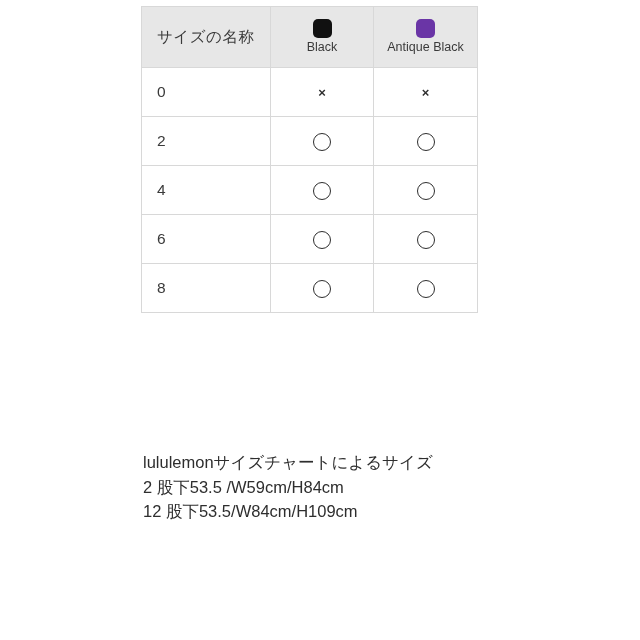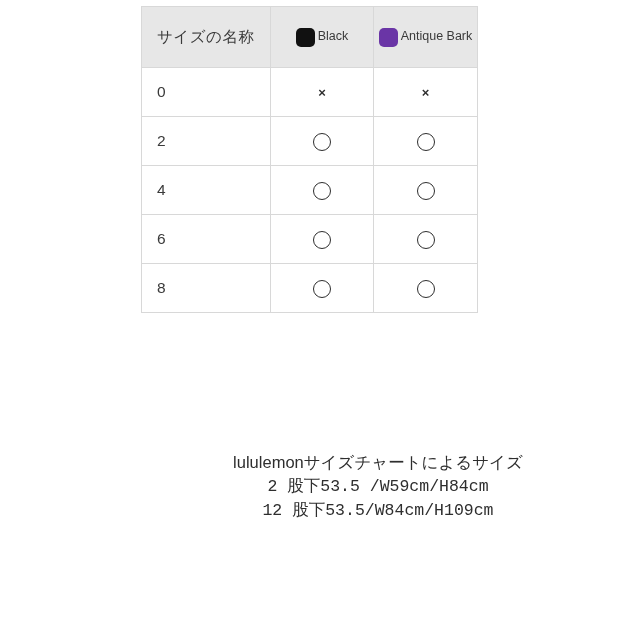--- a/index.html
+++ b/index.html
@@ -51,21 +51,21 @@
     font-size: 15.5px;
     color: #3a3a3a;
     letter-spacing: .5px;
   }
 
   .swatch-cell {
     text-align: center;
   }
   .swatch-stack {
     display: flex;
-    flex-direction: row;
+    flex-direction: column;
     align-items: center;
     justify-content: center;
     gap: 3px;
   }
   .swatch {
     width: 19px;
     height: 19px;
     border-radius: 5px;
     display: block;
   }
@@ -106,34 +106,32 @@
     color: #2e2e2e;
     font-weight: 600;
   }
 
   
   .notes {
     position: absolute;
     left: 143px;
     top: 450px;
     width: 470px;
-    text-align: center;
   }
   .notes-title {
     font-size: 16.5px;
     color: #2e2e2e;
     line-height: 24.5px;
     white-space: nowrap;
   }
   .note-line {
     font-size: 16.5px;
     color: #2e2e2e;
     line-height: 24.5px;
     white-space: nowrap;
-    font-family: Liberation Mono, monospace;
   }
 </style>
 </head>
 <body>
 
 <div class="table-wrap">
   <table class="size-table">
     <colgroup>
       <col class="c-name">
       <col class="c-black">
@@ -144,21 +142,21 @@
         <th class="th-name">サイズの名称</th>
         <th class="swatch-cell">
           <div class="swatch-stack">
             <span class="swatch" id="sw-black" style="background: rgb(17, 17, 17);"></span>
             <span class="swatch-label">Black</span>
           </div>
         </th>
         <th class="swatch-cell">
           <div class="swatch-stack">
             <span class="swatch" id="sw-bark" style="background: rgb(106, 53, 166);"></span>
-            <span class="swatch-label">Antique Bark</span>
+            <span class="swatch-label">Antique Black</span>
           </div>
         </th>
       </tr>
     </thead>
     <tbody id="table-body">
         <tr>
           <td class="cell-size">0</td>
           <td class="cell-mark"><span class="mark-cross">×</span></td>
           <td class="cell-mark"><span class="mark-cross">×</span></td>
         </tr>

